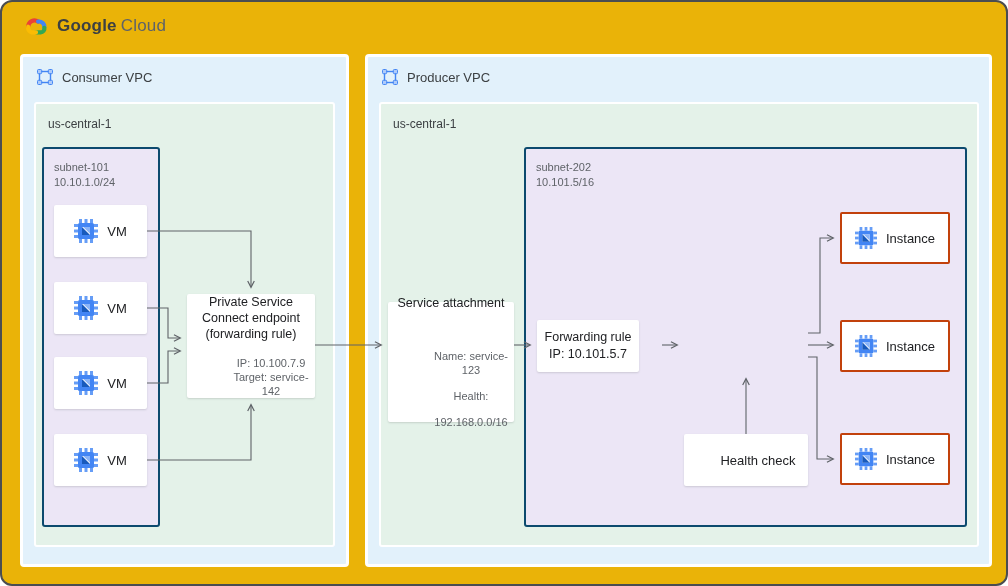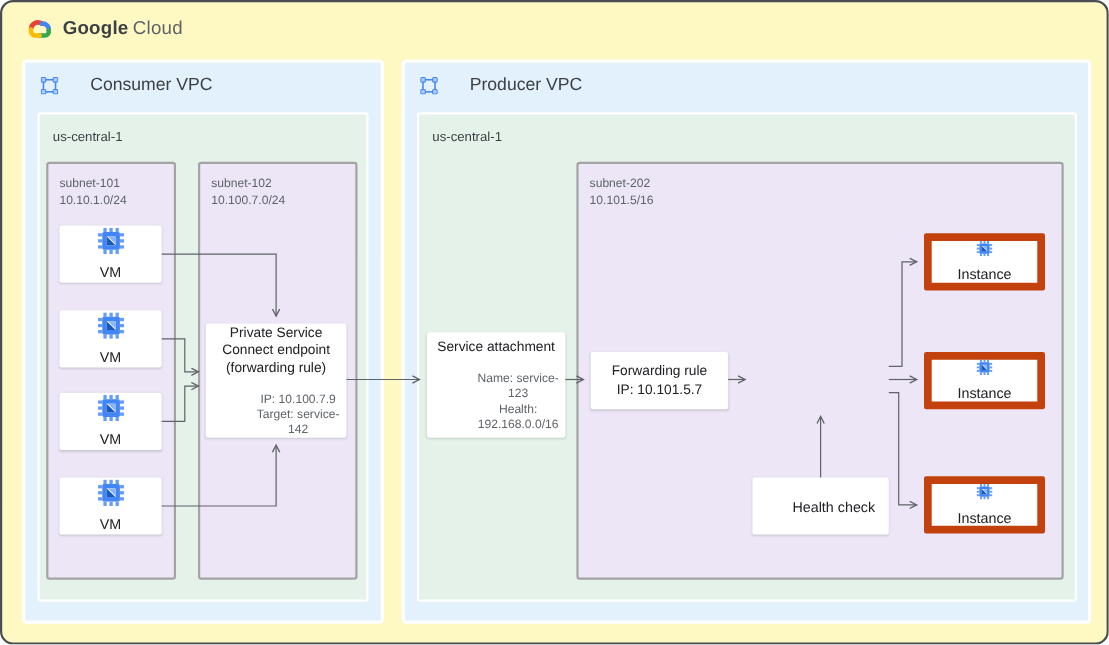--- a/index.html
+++ b/index.html
@@ -1,68 +1,68 @@
 <!DOCTYPE html>
 <html><head>
 <meta charset="utf-8">
 <style>
   * { margin:0; padding:0; box-sizing:border-box; }
   html,body { width:1008px; height:586px; }
   body { font-family:"Liberation Sans", sans-serif; }
   .frame {
     position:relative; width:1008px; height:586px;
-    background:#fef9c3; border:2px solid #4a4d51; border-radius:12px;
+    background:#eab308; border:2px solid #4a4d51; border-radius:12px;
     overflow:hidden;
     text-decoration:underline;
   }
   .logo { position:absolute; left:20px; top:13px; display:flex; align-items:center; gap:8px; }
   .logo .word { font-size:17px; letter-spacing:.2px; }
   .logo .w1 { color:#3C4043; font-weight:700; }
   .logo .w2 { color:#5F6368; font-weight:400; margin-left:4px; }
 
   .vpc {
     position:absolute; background:#E2F1FB; border:3px solid #FFFFFF; border-radius:4px;
   }
   .vpc-head { position:absolute; left:14px; top:12px; display:flex; align-items:center; gap:9px; }
-  .vpc-label { font-size:16px; color:#3C4043;margin-left:20px; }
+  .vpc-label { font-size:13px; color:#3C4043; }
 
   .region {
     position:absolute; background:#E4F2E9; border:2px solid #FFFFFF; border-radius:3px;
   }
   .region-label { position:absolute; left:12px; top:13px; font-size:12px; color:#3C4043; }
 
   .subnet {
-    position:absolute; background:#ECE6F6; border:2px solid #a3a3a3; border-radius:3px;
+    position:absolute; background:#ECE6F6; border:2px solid #0c4a6e; border-radius:3px;
   }
   .subnet-label { position:absolute; left:10px; top:11px; font-size:11px; line-height:15px; color:#5F6368; white-space:pre-line; }
 
   .node {
     position:absolute; background:#FFFFFF; border-radius:2px;
     box-shadow:0 1px 2px rgba(60,64,67,.18);
-    display:flex; align-items:center; justify-content:center;flex-direction:column;
+    display:flex; align-items:center; justify-content:center;
   }
   .node.icon-node { gap:9px; }
   .node-label { font-size:13px; color:#202124; }
 
   .card {
     position:absolute; background:#FFFFFF; border-radius:2px;
     box-shadow:0 1px 2px rgba(60,64,67,.18);
     display:flex; flex-direction:column; align-items:center; justify-content:center;
     text-align:center; padding:8px 6px;
   }
   .card-title { font-size:12.5px; line-height:16px; color:#202124; }
   .card-div { width:82%; height:1px; background:#DADCE0; margin:7px 0; }
   .card-sub { font-size:11px; line-height:14px; color:#5F6368;padding-left:40px; }
   .two-line { font-size:12.5px; line-height:17px; color:#202124; text-align:center; }
 
   .group-box {
     position:absolute; background:#FFFFFF; border:1px solid #DADCE0; border-radius:2px;
   }
   .group-label { position:absolute; left:11px; top:15px; font-size:11px; color:#5F6368; }
-  .ginst { border:7px solid #c2410c; box-shadow:none;text-align:center; }
+  .ginst { border:2px solid #c2410c; box-shadow:none;text-align:center; }
 
   svg.overlay { position:absolute; left:0; top:0; pointer-events:none; }
 </style>
 </head>
 <body>
 
 <svg width="0" height="0" style="position:absolute">
   <defs>
     <g id="compute-icon">
       <g fill="#669DF6">
@@ -114,24 +114,20 @@
       <span class="vpc-label">Consumer VPC</span>
     </div>
   </div>
   <div class="region" style="left:32px; top:100px; width:301px; height:445px;">
     <span class="region-label">us-central-1</span>
   </div>
   <div class="subnet" style="left:40px; top:145px; width:118px; height:380px;">
     <span class="subnet-label">subnet-101
 10.10.1.0/24</span>
   </div>
-  <div class="subnet" style="left:178px; top:145px; width:145px; height:380px;">
-    <span class="subnet-label">subnet-102
-10.100.7.0/24</span>
-  </div>
 
   <div class="node icon-node" style="left:52px; top:203px; width:93px; height:52px;">
     <svg width="24" height="24" viewBox="0 0 24 24">
         <use href="#compute-icon"></use>
       </svg>
     <span class="node-label">VM</span>
   </div>
   <div class="node icon-node" style="left:52px; top:280px; width:93px; height:52px;">
     <svg width="24" height="24" viewBox="0 0 24 24">
         <use href="#compute-icon"></use>
@@ -167,29 +163,29 @@
     </div>
   </div>
   <div class="region" style="left:377px; top:100px; width:600px; height:445px;">
     <span class="region-label">us-central-1</span>
   </div>
   <div class="subnet" style="left:522px; top:145px; width:443px; height:380px;">
     <span class="subnet-label">subnet-202
 10.101.5/16</span>
   </div>
 
-  <div class="card" style="left:386px; top:300px; width:126px; height:96px;">
+  <div class="card" style="left:386px; top:300px; width:126px; height:120px;gap:12px;">
     <div class="card-title">Service attachment</div>
     <div class="card-div"></div>
     <div class="card-sub">Name: service-123</div>
     <div class="card-sub">Health:</div>
     <div class="card-sub">192.168.0.0/16</div>
   </div>
 
-  <div class="node" style="left:535px; top:318px; width:125px; height:52px;">
+  <div class="node" style="left:535px; top:318px; width:102px; height:52px;">
     <div class="two-line">
       <div>Forwarding rule</div>
       <div>IP: 10.101.5.7</div>
     </div>
   </div>
 
 
   <div class="node" style="left:682px; top:432px; width:124px; height:52px;padding-left:24px;">
     <span class="node-label">Health check</span>
   </div>

